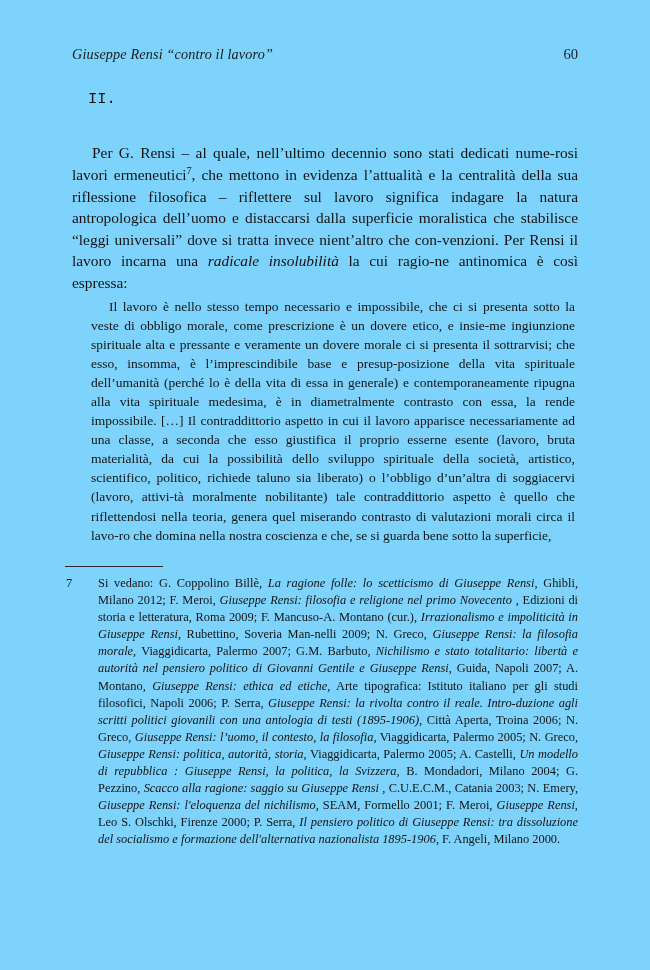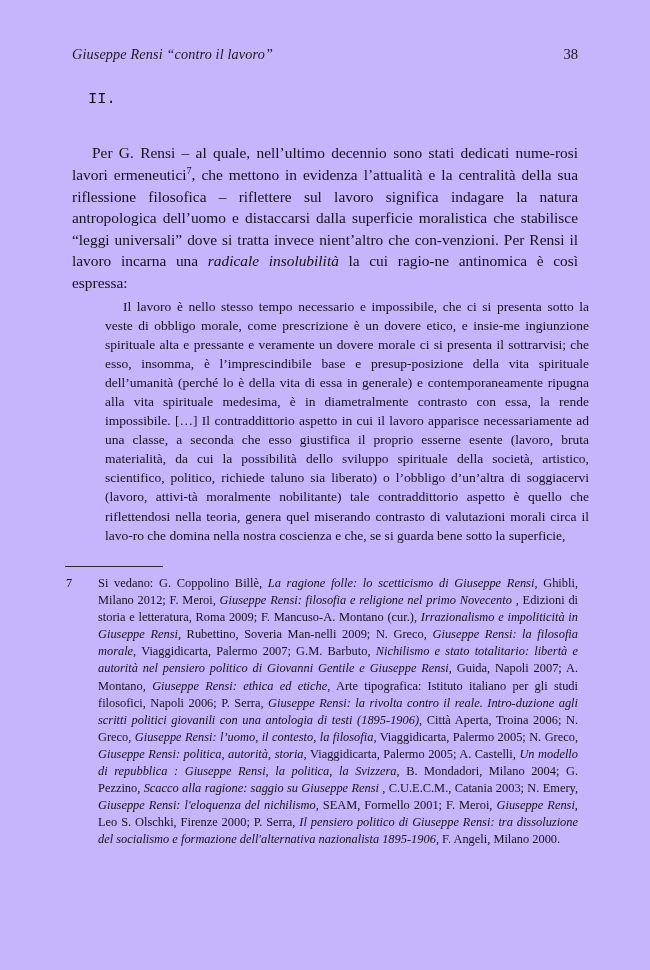--- a/index.html
+++ b/index.html
@@ -13,21 +13,21 @@
     font-family: "Liberation Serif", "DejaVu Serif", serif;
     color: #141414;
     overflow: hidden;
     position: relative;
   }
   .page {
     position: absolute;
     left: 0; top: 0;
     width: 650px;
     height: 970px;
-    background: #c4b5fd;
+    background: #7dd3fc;
   }
   
   .running-head {
     position: absolute;
     left: 72px;
     top: 46px;
     width: 506px;
     display: flex;
     align-items: baseline;
     justify-content: space-between;
@@ -68,21 +68,21 @@
   }
   .body-par i { font-style: italic; }
   sup.fn-ref {
     font-size: 0.66em;
     vertical-align: super;
     line-height: 0;
   }
   
   .quote-block {
     position: absolute;
-    left: 105px;
+    left: 91px;
     top: 283px;
     width: 484px;
   }
   .quote-par {
     font-size: 13.5px;
     line-height: 19.1px;
     text-align: justify;
     text-indent: 18px;
     color: #141414;
   }
@@ -119,21 +119,21 @@
   }
   .fn-text i { }
 </style>
 </head>
 <body>
 
 <div class="page">
 
   <div class="running-head">
     <span class="running-title">Giuseppe Rensi “contro il lavoro”</span>
-    <span class="folio">38</span>
+    <span class="folio">60</span>
   </div>
 
   <div class="section-number">II.</div>
 
   <div class="body-block">
     <p class="body-par"><span>Per G. Rensi – al quale, nell’ultimo decennio sono stati dedicati nume-rosi lavori ermeneutici</span><sup class="fn-ref">7</sup><span>, che mettono in evidenza l’attualità e la centralità della sua riflessione filosofica – riflettere sul lavoro significa indagare la natura antropologica dell’uomo e distaccarsi dalla superficie moralistica che stabilisce “leggi universali” dove si tratta invece nient’altro che con-venzioni. Per Rensi il lavoro incarna una </span><i>radicale insolubilità</i><span> la cui ragio-ne antinomica è così espressa:</span></p>
   </div>
 
   <div class="quote-block">
     <p class="quote-par">Il lavoro è nello stesso tempo necessario e impossibile, che ci si presenta sotto la veste di obbligo morale, come prescrizione è un dovere etico, e insie-me ingiunzione spirituale alta e pressante e veramente un dovere morale ci si presenta il sottrarvisi; che esso, insomma, è l’imprescindibile base e presup-posizione della vita spirituale dell’umanità (perché lo è della vita di essa in generale) e contemporaneamente ripugna alla vita spirituale medesima, è in diametralmente contrasto con essa, la rende impossibile. […] Il contraddittorio aspetto in cui il lavoro apparisce necessariamente ad una classe, a seconda che esso giustifica il proprio esserne esente (lavoro, bruta materialità, da cui la possibilità dello sviluppo spirituale della società, artistico, scientifico, politico, richiede taluno sia liberato) o l’obbligo d’un’altra di soggiacervi (lavoro, attivi-tà moralmente nobilitante) tale contraddittorio aspetto è quello che riflettendosi nella teoria, genera quel miserando contrasto di valutazioni morali circa il lavo-ro che domina nella nostra coscienza e che, se si guarda bene sotto la superficie,</p>

